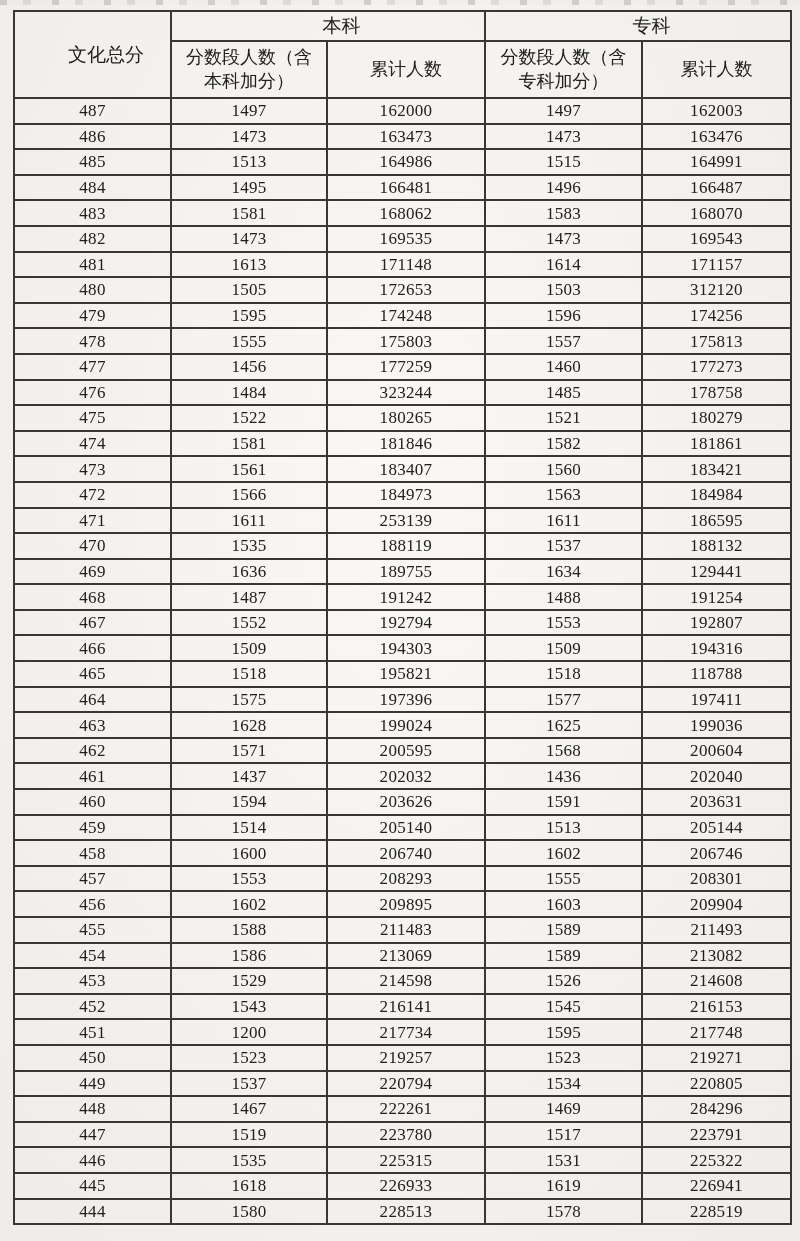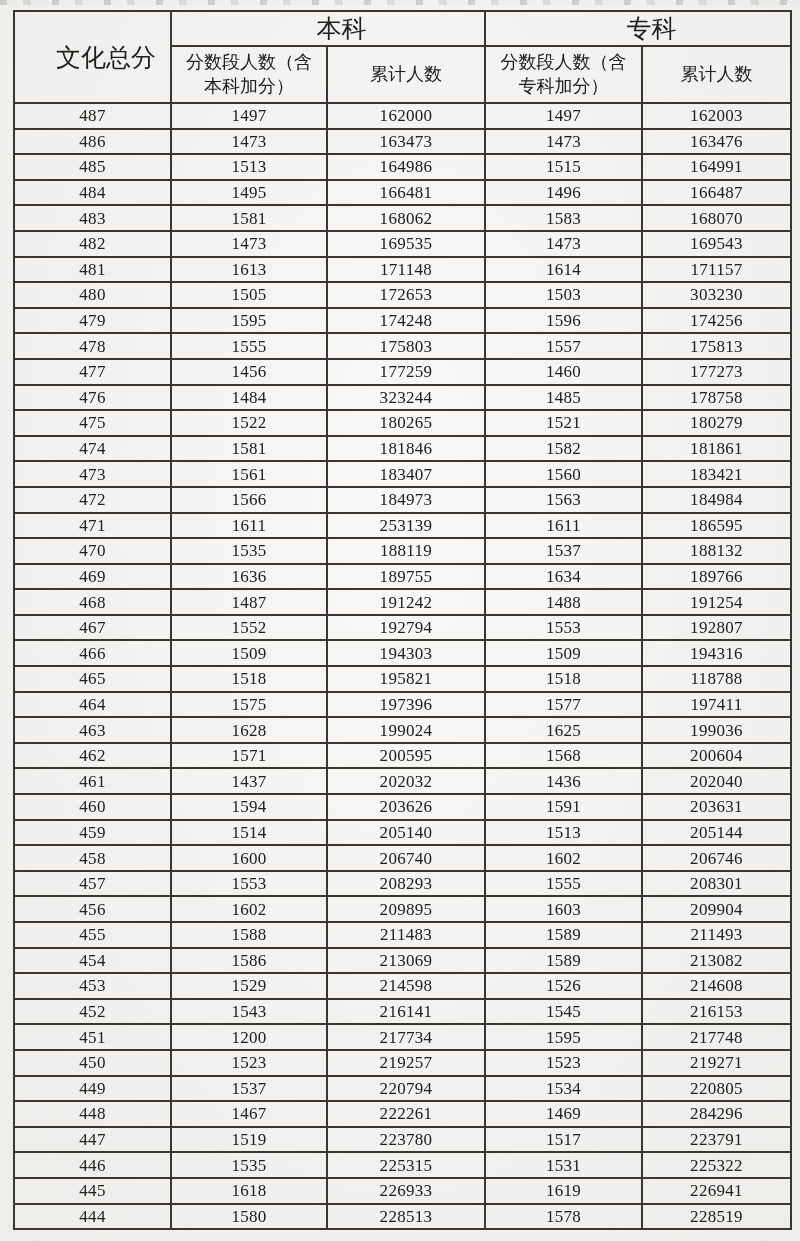--- a/index.html
+++ b/index.html
@@ -48,21 +48,21 @@
   .score-table td {
     border: 2px solid #3a3733;
     text-align: center;
     vertical-align: middle;
     font-weight: normal;
     padding: 0;
     overflow: hidden;
   }
   .score-table thead tr.group-row th {
     height: 28px;
-    font-size: 25px;
+    font-size: 19px;
     padding-left: 27px;
   }
   .score-table thead tr.sub-row th {
     height: 51px;
     font-size: 18px;
     line-height: 1.3;
     padding: 2px 7px;
   }
   .score-table th.score-col {
     font-size: 19px;
@@ -154,21 +154,21 @@
           <td>1613</td>
           <td>171148</td>
           <td>1614</td>
           <td>171157</td>
         </tr>
         <tr>
           <td>480</td>
           <td>1505</td>
           <td>172653</td>
           <td>1503</td>
-          <td>303230</td>
+          <td>312120</td>
         </tr>
         <tr>
           <td>479</td>
           <td>1595</td>
           <td>174248</td>
           <td>1596</td>
           <td>174256</td>
         </tr>
         <tr>
           <td>478</td>
@@ -231,21 +231,21 @@
           <td>1535</td>
           <td>188119</td>
           <td>1537</td>
           <td>188132</td>
         </tr>
         <tr>
           <td>469</td>
           <td>1636</td>
           <td>189755</td>
           <td>1634</td>
-          <td>189766</td>
+          <td>129441</td>
         </tr>
         <tr>
           <td>468</td>
           <td>1487</td>
           <td>191242</td>
           <td>1488</td>
           <td>191254</td>
         </tr>
         <tr>
           <td>467</td>

